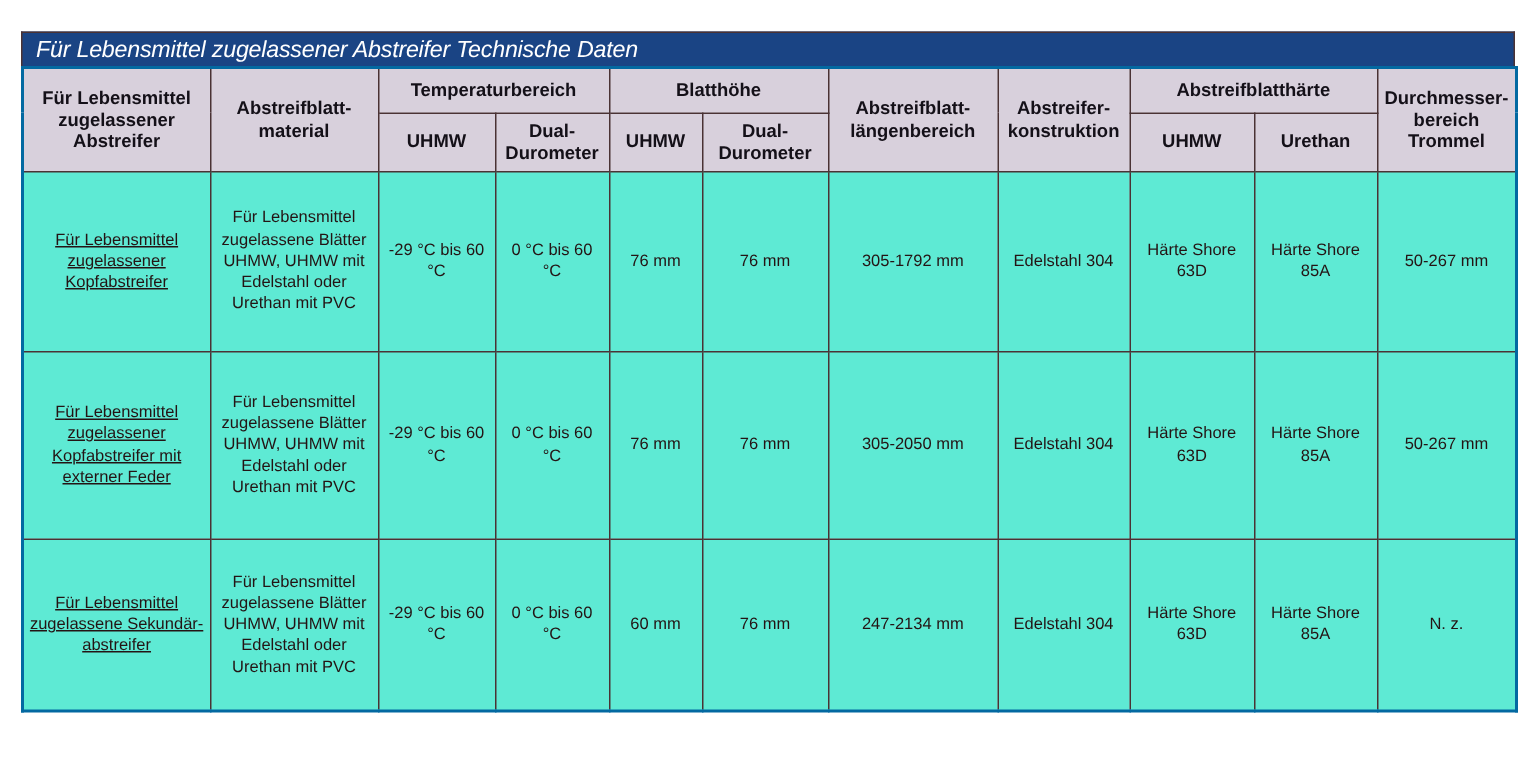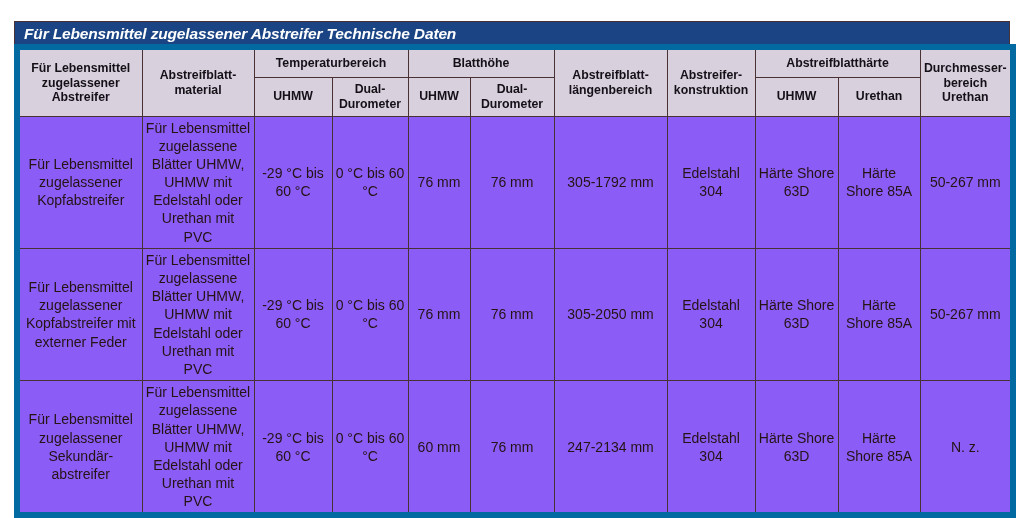--- a/index.html
+++ b/index.html
@@ -32,58 +32,59 @@
     background: #1a4484;
     border: 1px solid #4a3234;
     border-bottom: none;
     height: 23px;
     line-height: 23px;
     padding: 0 0 0 9px;
     box-sizing: border-box;
   }
   .title-bar .title-text {
     color: #ffffff;
-    font-weight: bold;
+    font-weight: normal;
     font-style: italic;
     font-size: 15.5px;
     letter-spacing: -0.15px;
     white-space: nowrap;
   }
 
   table.spec {
     border-collapse: collapse;
     table-layout: fixed;
     width: 996px;
-    border: 6px solid #0369a1;
+    border: 2px solid #0369a1;
   }
   table.spec th,
   table.spec td {
     border: 1px solid #4a3234;
     text-align: center;
     vertical-align: middle;
     padding: 2px 3px;
     box-sizing: border-box;
   }
   table.spec th {
     background: #d8d0dc;
     color: #141018;
     font-weight: bold;
     font-size: 12.3px;
     line-height: 1.18;
   }
   table.spec td {
-    background: #8b5cf6;
+    background: #5eead4;
     color: #241414;
-    font-size: 14px;
+    font-size: 11px;
     line-height: 1.30;
   }
   td.first-col {
     color: #5a3434;
     font-size: 11.6px;
     line-height: 1.32;
+    text-decoration: underline;
   }
   td.material-col {
     color: #1c1418;
     font-size: 12.6px;
     line-height: 1.30;
   }
 
   .hgroup { height: 30px; }
   .hsub   { height: 39px; }
   .htall  { height: 69px; }
@@ -119,21 +120,21 @@
 
       <thead>
         <tr>
           <th rowspan="2" class="htall">Für Lebensmittel zugelassener Abstreifer</th>
           <th rowspan="2" class="htall">Abstreifblatt-material</th>
           <th colspan="2" class="hgroup">Temperaturbereich</th>
           <th colspan="2" class="hgroup">Blatthöhe</th>
           <th rowspan="2" class="htall">Abstreifblatt-längenbereich</th>
           <th rowspan="2" class="htall">Abstreifer-konstruktion</th>
           <th colspan="2" class="hgroup">Abstreifblatthärte</th>
-          <th rowspan="2" class="htall">Durchmesser-bereich Urethan</th>
+          <th rowspan="2" class="htall">Durchmesser-bereich Trommel</th>
         </tr>
         <tr>
           <th class="hsub">UHMW</th>
           <th class="hsub">Dual-Durometer</th>
           <th class="hsub">UHMW</th>
           <th class="hsub">Dual-Durometer</th>
           <th class="hsub">UHMW</th>
           <th class="hsub">Urethan</th>
         </tr>
       </thead>
@@ -159,21 +160,21 @@
           <td>0 °C bis 60 °C</td>
           <td>76 mm</td>
           <td>76 mm</td>
           <td>305-2050 mm</td>
           <td>Edelstahl 304</td>
           <td>Härte Shore 63D</td>
           <td>Härte Shore 85A</td>
           <td>50-267 mm</td>
         </tr>
         <tr class="data-row r3">
-          <td class="first-col">Für Lebensmittel zugelassener Sekundär-abstreifer</td>
+          <td class="first-col">Für Lebensmittel zugelassene Sekundär-abstreifer</td>
           <td class="material-col">Für Lebensmittel zugelassene Blätter UHMW, UHMW mit Edelstahl oder Urethan mit PVC</td>
           <td>-29 °C bis 60 °C</td>
           <td>0 °C bis 60 °C</td>
           <td>60 mm</td>
           <td>76 mm</td>
           <td>247-2134 mm</td>
           <td>Edelstahl 304</td>
           <td>Härte Shore 63D</td>
           <td>Härte Shore 85A</td>
           <td>N. z.</td>

